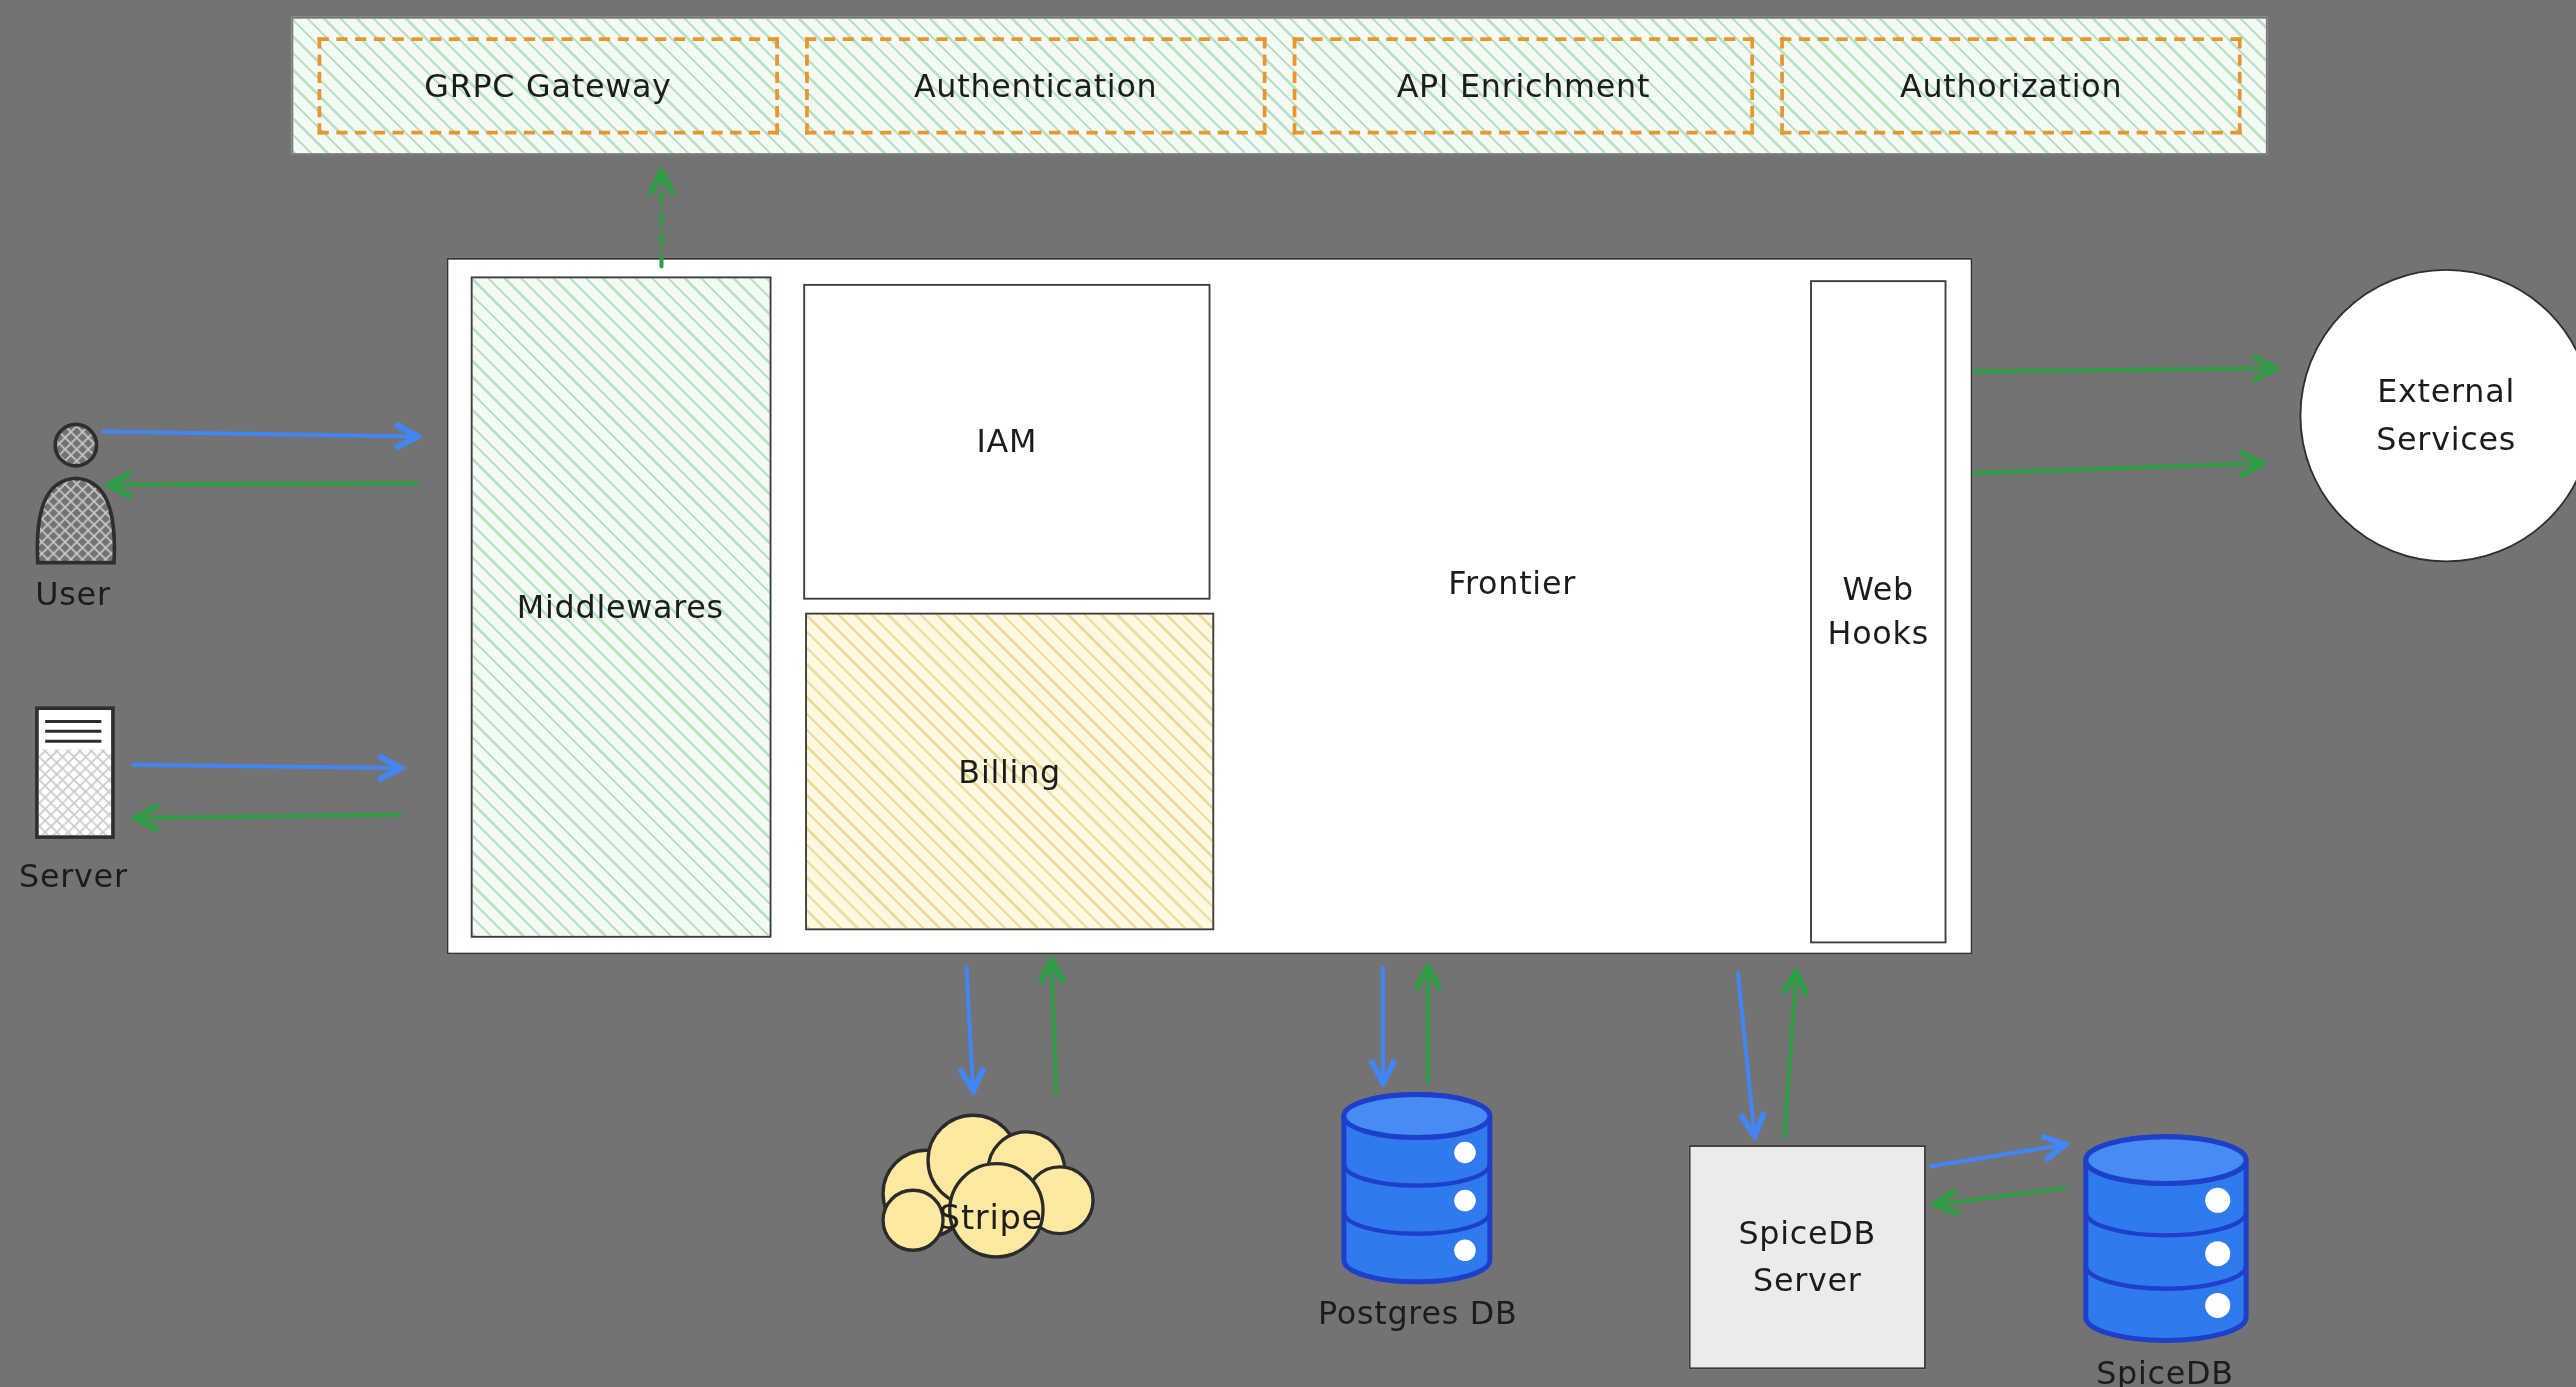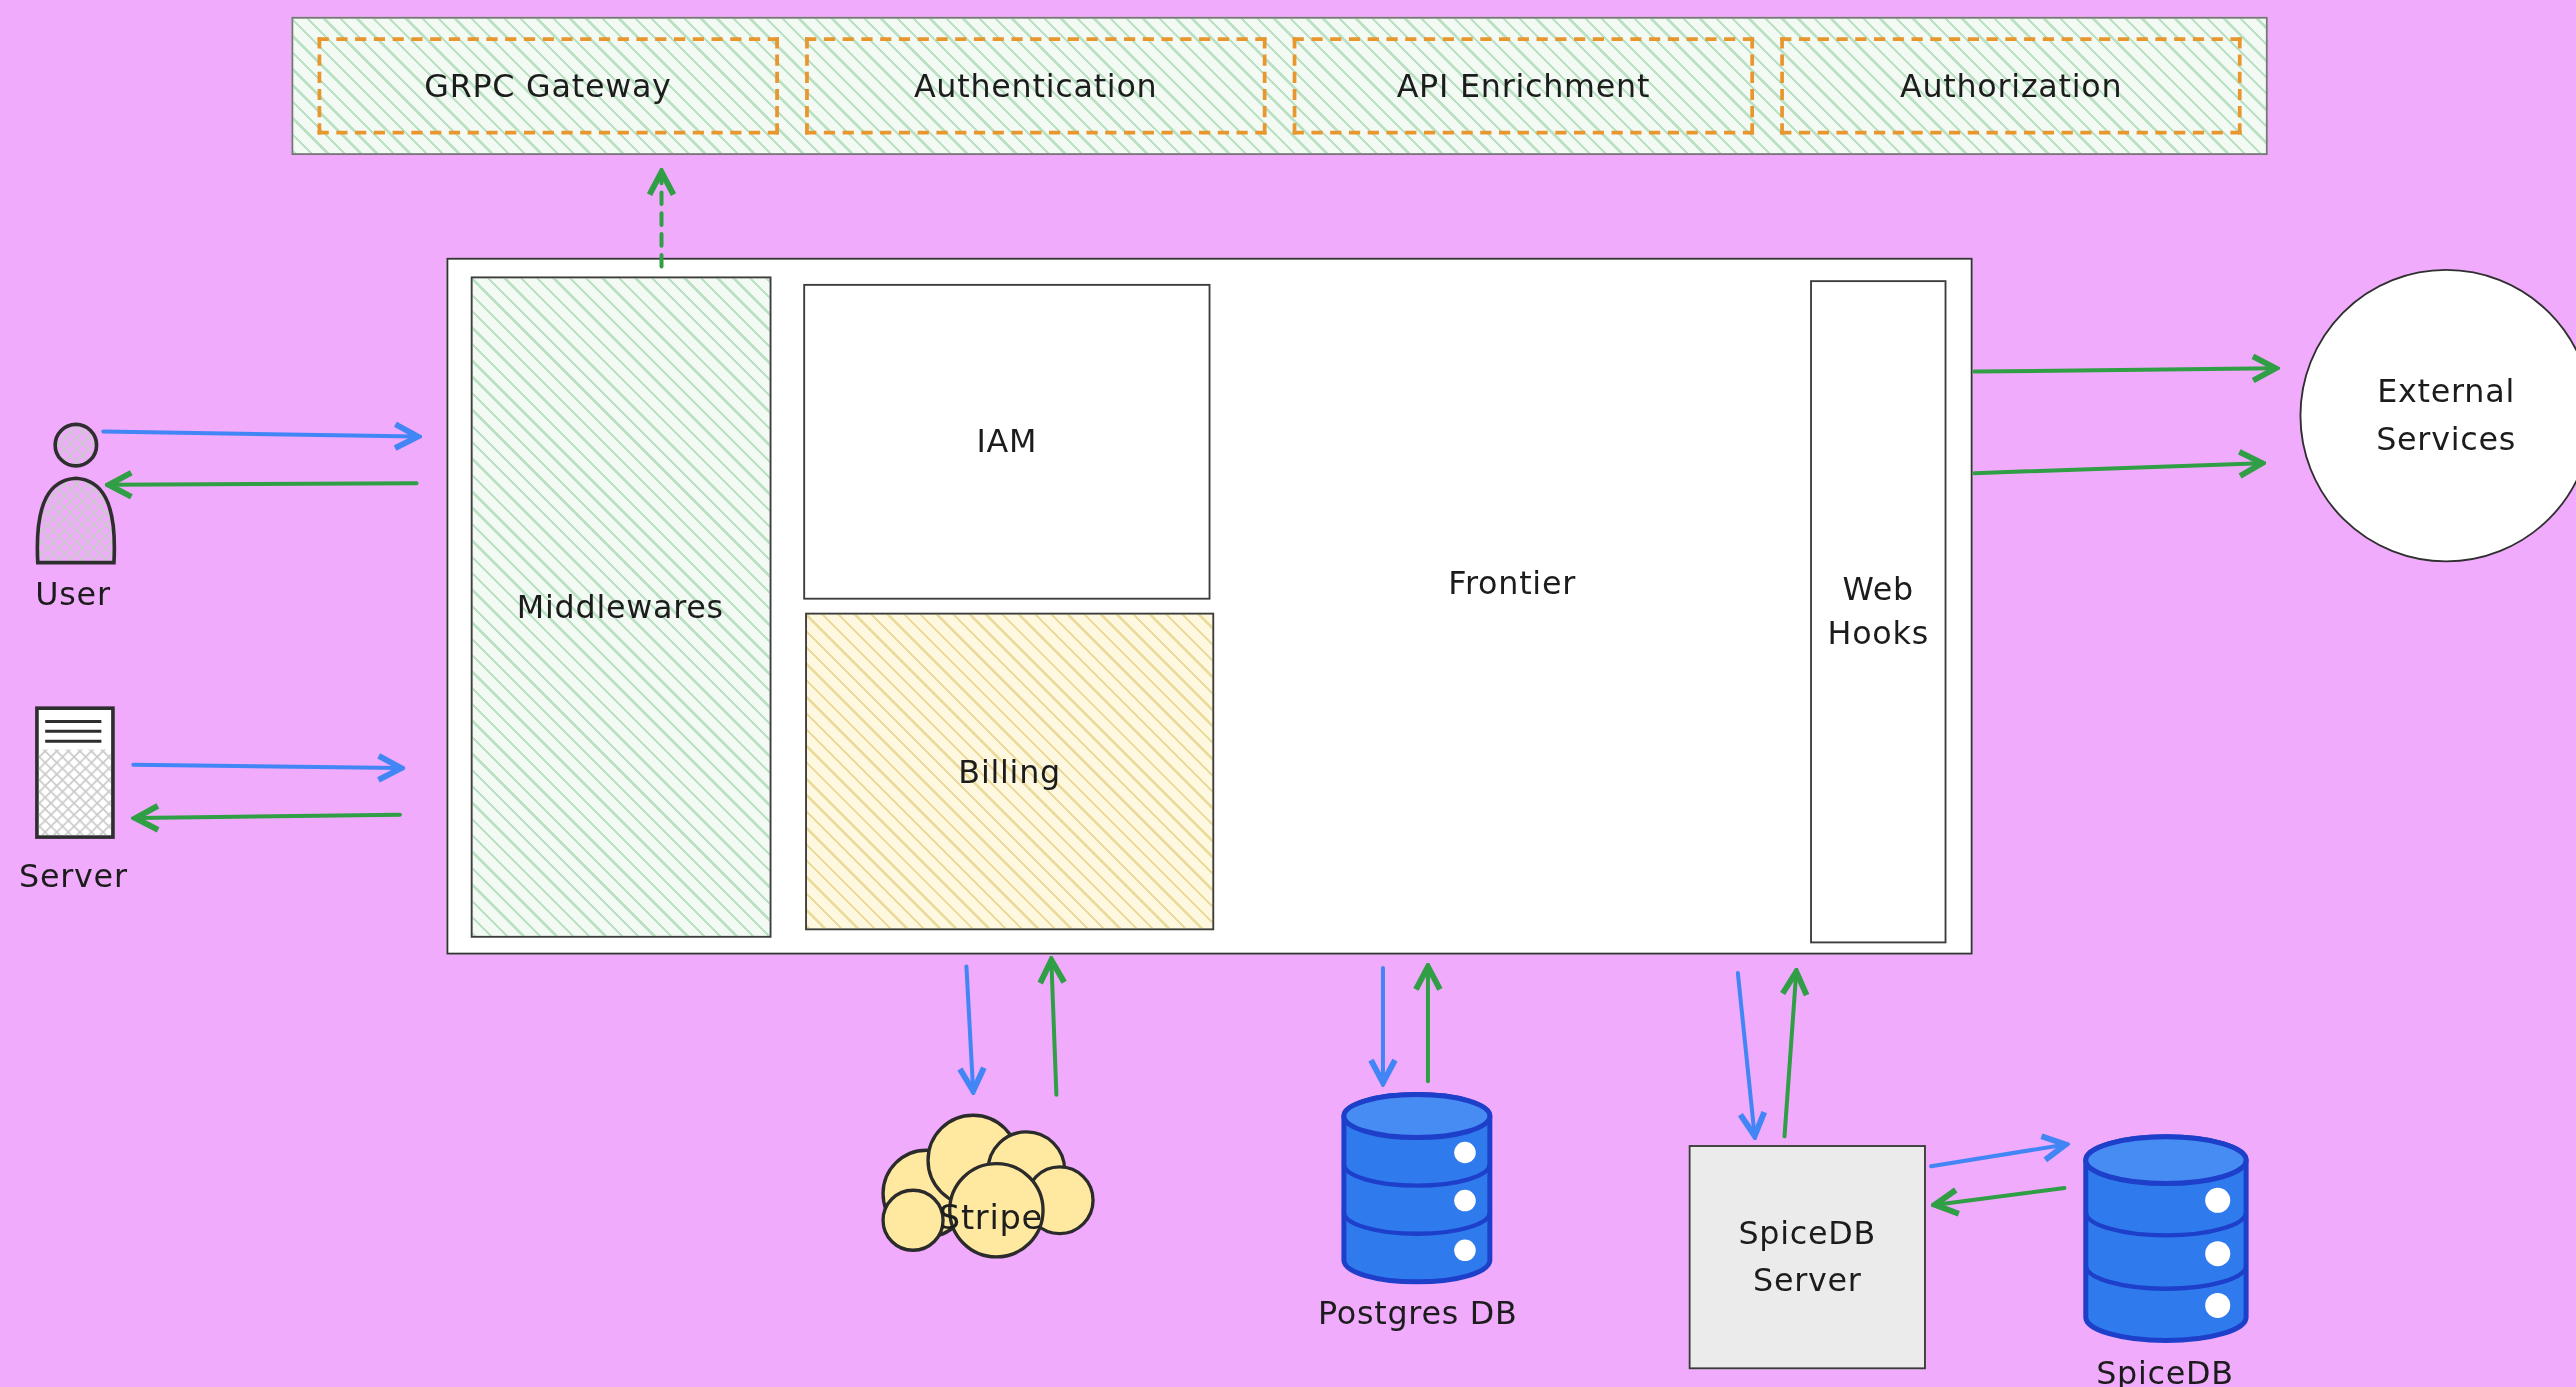--- a/index.html
+++ b/index.html
@@ -2,21 +2,21 @@
 <html style="font-size:14.3px"><head>
 <meta charset="utf-8">
 <style>
   * { box-sizing: border-box; margin: 0; padding: 0; }
   html, body { background: #ffffff; }
   body {
     width: 2576px; height: 1388px;
     font-family: "DejaVu Sans", "Liberation Sans", sans-serif;
     color: #1e1e1e;
   }
-  #viewport { position: relative; width: 2576px; height: 1388px; overflow: hidden; background: #f0abfc; }
+  #viewport { position: relative; width: 2576px; height: 1388px; overflow: hidden; background: #737373; }
   #stage {
     position: absolute; left: 0; top: 0;
     width: 1379px; height: 743px;
     transform: scale(1.868);
     transform-origin: 0 0;
   }
   .abs { position: absolute; }
   .center { display: flex; align-items: center; justify-content: center; text-align: center; }
   .lbl { font-size: 17px; letter-spacing: 0.4px; color: #1c1c1c; }
 

